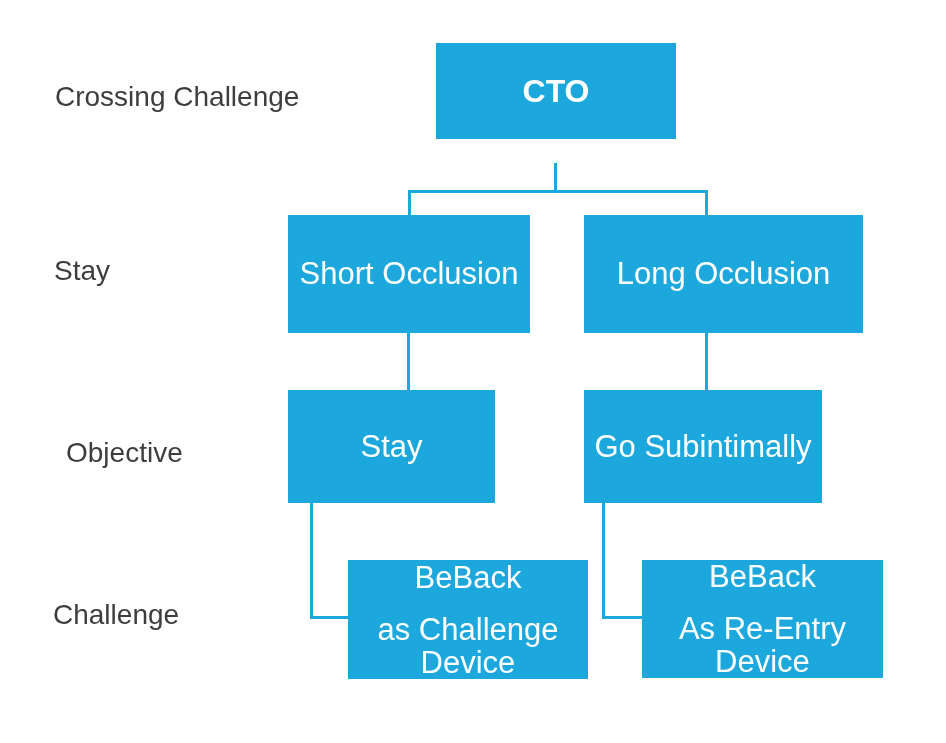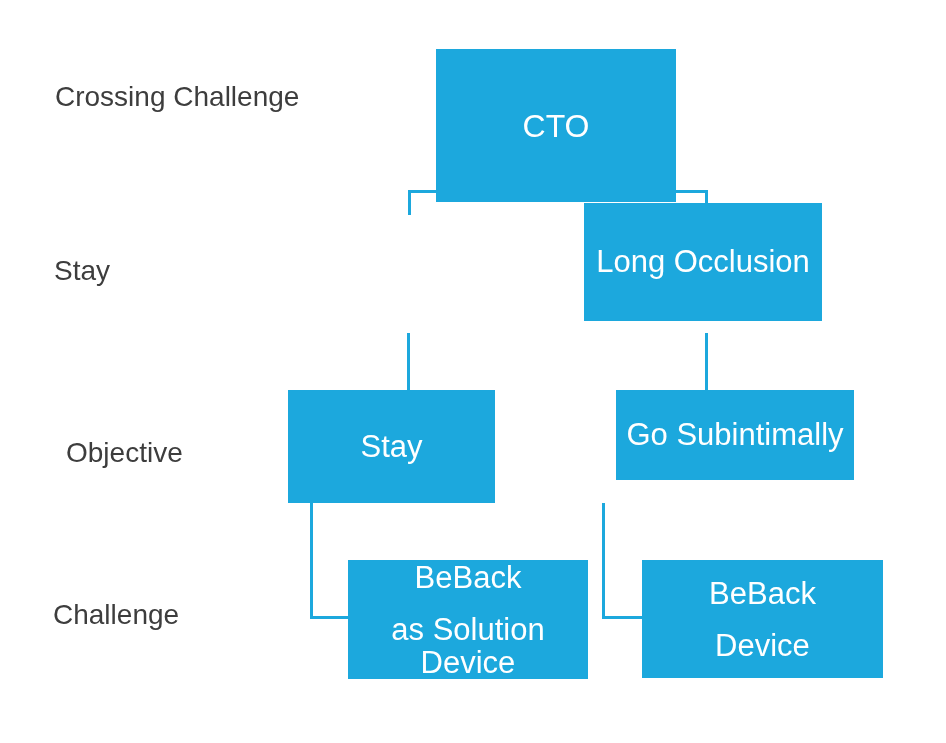--- a/index.html
+++ b/index.html
@@ -37,25 +37,25 @@
   .node--cto { font-size: 32px; }
   .node--stay .line { line-height: 41px; }
   .node--beback { line-height: 33px; text-align: center; }
   .node--beback .line { line-height: 33px; }
   .node--beback .line-first { margin-bottom: 19px; }
   .connector {
     position: absolute;
     background: var(--accent, #1ca8dd);
   }
   
-  #node-cto            { left: 436px; top: 49px;  width: 240px; height: 153px; }
+  #node-cto            { left: 436px; top: 43px;  width: 240px; height: 96px; font-weight: bold; }
   #node-short          { left: 288px; top: 215px; width: 242px; height: 118px; }
-  #node-long           { left: 584px; top: 203px; width: 238px; height: 118px; }
+  #node-long           { left: 584px; top: 215px; width: 279px; height: 118px; }
   #node-stay           { left: 288px; top: 390px; width: 207px; height: 113px; }
-  #node-go             { left: 584px; top: 390px; width: 238px; height: 90px; margin-left: 32px; }
+  #node-go             { left: 584px; top: 390px; width: 238px; height: 113px; }
   #node-beback-cross   { left: 348px; top: 560px; width: 240px; height: 119px; }
   #node-beback-reentry { left: 642px; top: 560px; width: 241px; height: 118px; }
   
   #label-crossing-challenge { left: 55px; top: 82px; }
   #label-size               { left: 54px; top: 256px; }
   #label-objective          { left: 66px; top: 438px; }
   #label-solution           { left: 53px; top: 600px; }
   
   #conn-cto-stem     { left: 554px; top: 163px; width: 3px;   height: 28px; }
   #conn-branch-h     { left: 408px; top: 190px; width: 300px; height: 3px; }
@@ -86,37 +86,41 @@
   <div class="connector" id="conn-long-go"></div>
   <div class="connector" id="conn-elbow-l-v"></div>
   <div class="connector" id="conn-elbow-l-h"></div>
   <div class="connector" id="conn-elbow-r-v"></div>
   <div class="connector" id="conn-elbow-r-h"></div>
 
   <div class="node node--cto" id="node-cto">
     <span class="line">CTO</span>
   </div>
 
+  <div class="node" id="node-short">
+    <span class="line">Short Occlusion</span>
+  </div>
 
   <div class="node" id="node-long">
     <span class="line">Long Occlusion</span>
   </div>
 
   <div class="node node--stay" id="node-stay">
     <span class="line">Stay</span>
   </div>
 
   <div class="node" id="node-go">
     <span class="line">Go Subintimally</span>
   </div>
 
   <div class="node node--beback" id="node-beback-cross">
     <span class="line line-first">BeBack</span>
-    <span class="line">as Solution</span>
+    <span class="line">as Challenge</span>
     <span class="line">Device</span>
   </div>
 
   <div class="node node--beback" id="node-beback-reentry">
     <span class="line line-first">BeBack</span>
+    <span class="line">As Re-Entry</span>
     <span class="line">Device</span>
   </div>
 
 </div>
 
 </body></html>

